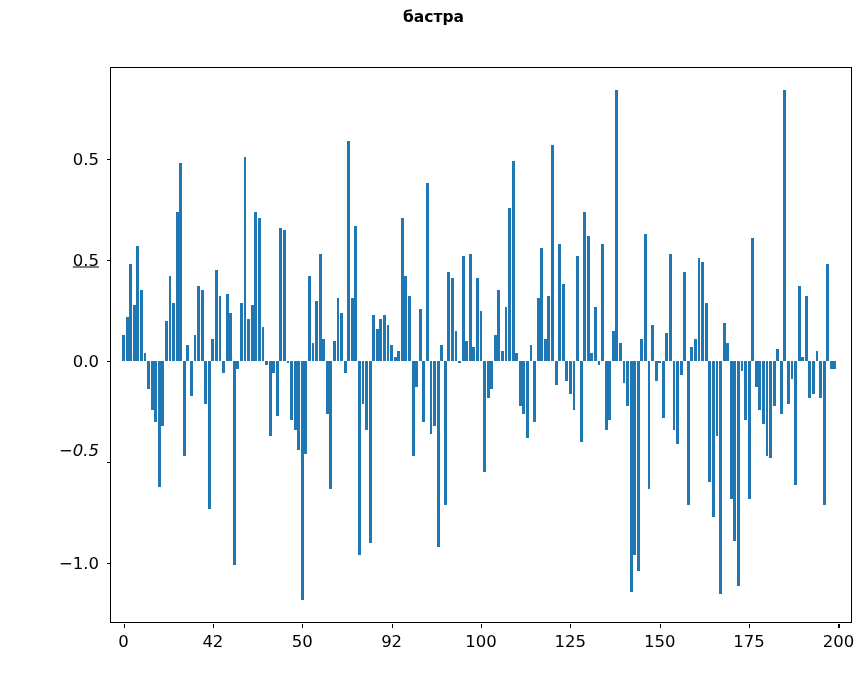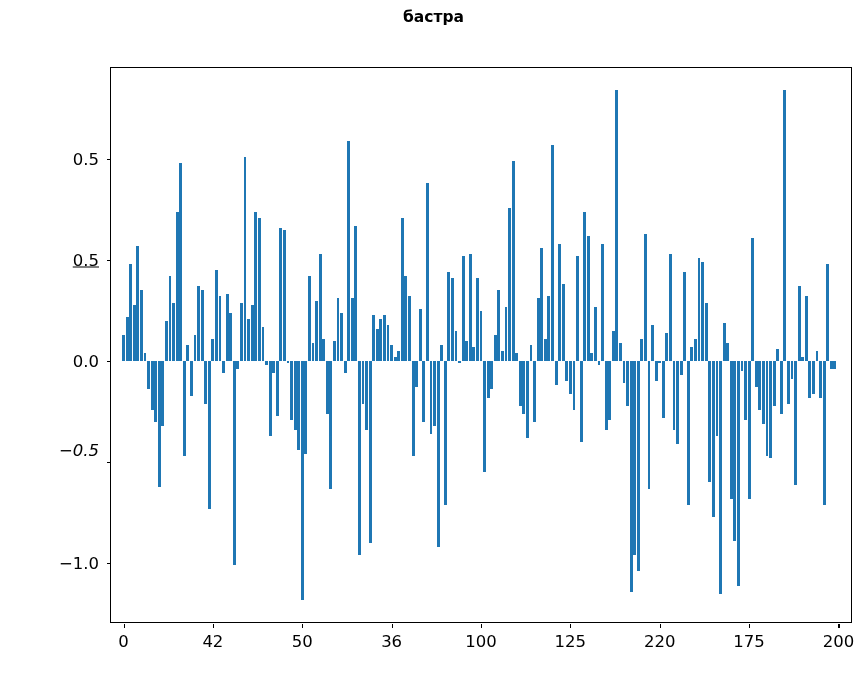--- a/index.html
+++ b/index.html
@@ -318,27 +318,27 @@
       <div class="ytick-label" style="top: 192.08px; left: -72px; right: auto; text-decoration: underline;">0.5</div>
       <div class="ytick-mark" style="top: 90.9854px;"></div>
       <div class="ytick-label" style="top: 90.9854px; left: -72px; right: auto;">0.5</div>
       <div class="xtick-mark" style="left: 12.5121px;"></div>
       <div class="xtick-label" style="left: 12.5121px;">0</div>
       <div class="xtick-mark" style="left: 101.884px;"></div>
       <div class="xtick-label" style="left: 101.884px;">42</div>
       <div class="xtick-mark" style="left: 191.256px;"></div>
       <div class="xtick-label" style="left: 191.256px;">50</div>
       <div class="xtick-mark" style="left: 280.628px;"></div>
-      <div class="xtick-label" style="left: 280.628px;">36</div>
+      <div class="xtick-label" style="left: 280.628px;">92</div>
       <div class="xtick-mark" style="left: 370px;"></div>
       <div class="xtick-label" style="left: 370px;">100</div>
       <div class="xtick-mark" style="left: 459.372px;"></div>
       <div class="xtick-label" style="left: 459.372px;">125</div>
       <div class="xtick-mark" style="left: 548.744px;"></div>
-      <div class="xtick-label" style="left: 548.744px;">220</div>
+      <div class="xtick-label" style="left: 548.744px;">150</div>
       <div class="xtick-mark" style="left: 638.116px;"></div>
       <div class="xtick-label" style="left: 638.116px;">175</div>
       <div class="xtick-mark" style="left: 727.488px;"></div>
       <div class="xtick-label" style="left: 727.488px;">200</div>
     </div>
 
 
 </div>
 
 </body></html>

